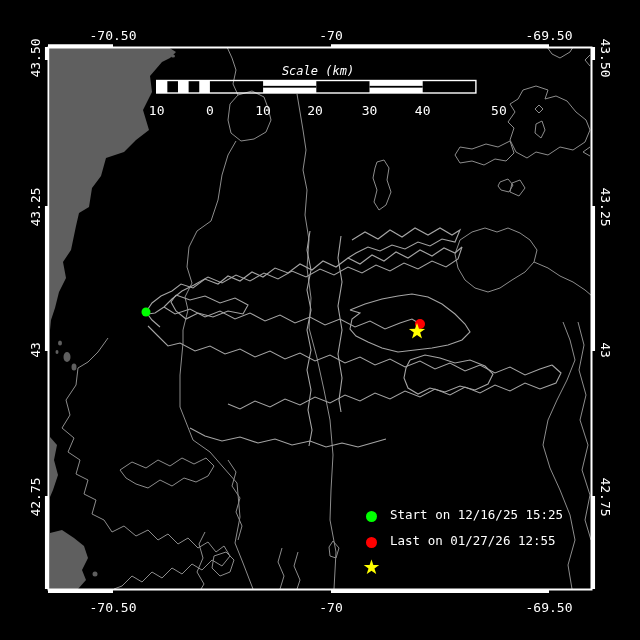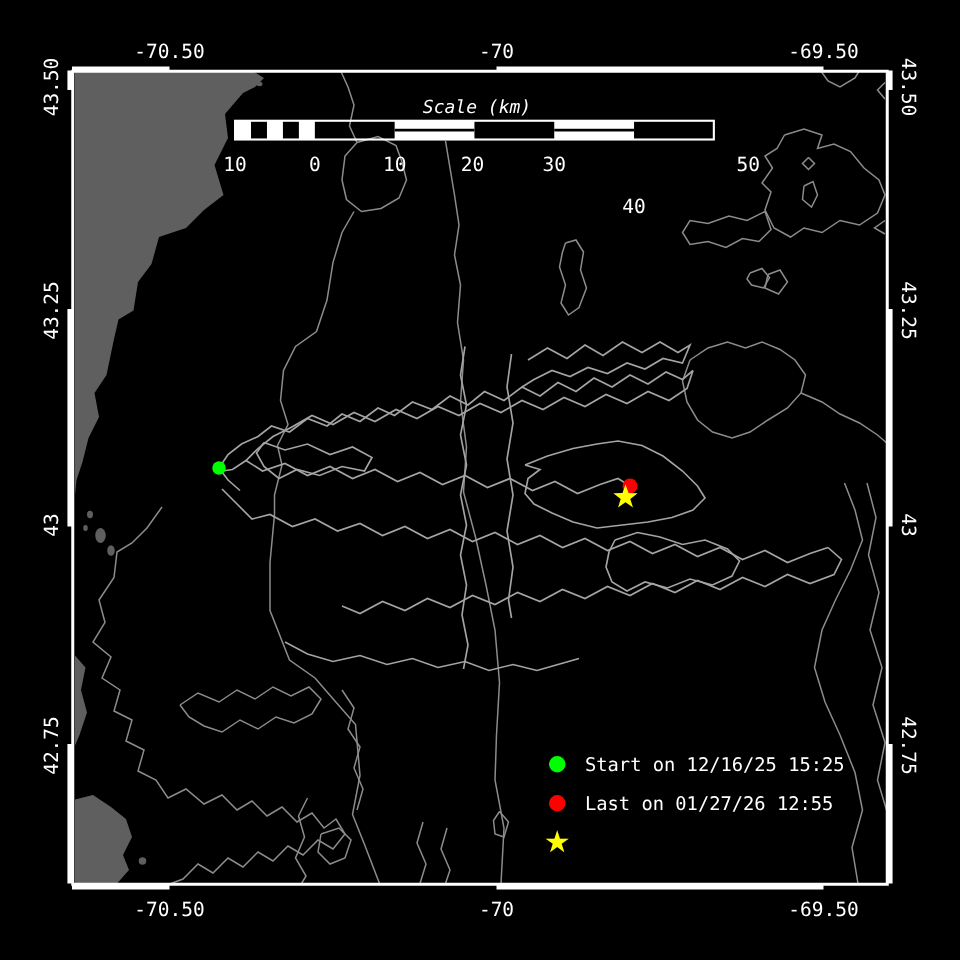--- a/index.html
+++ b/index.html
@@ -5,21 +5,21 @@
   html,body{margin:0;padding:0;background:#000;}
   .stage{position:relative;width:640px;height:640px;background:#000;overflow:hidden;
          font-family:"DejaVu Sans Mono","Liberation Mono",monospace;color:#fff;}
   .stage svg{position:absolute;left:0;top:0;}
   .axlab{position:absolute;font-size:13px;white-space:nowrap;transform:translate(-50%,-50%);}
   .axlab.rl{transform:translate(-50%,-50%) rotate(-90deg);}
   .axlab.rr{transform:translate(-50%,-50%) rotate(90deg);}
   .sctitle{position:absolute;font-size:12px;transform:translate(-50%,-50%);white-space:nowrap;}
   .sctick{position:absolute;font-size:13px;transform:translate(-50%,0);}
   .legend{position:absolute;left:362px;top:496px;}
-  .legrow{display:flex;align-items:center;height:26px;}
+  .legrow{display:flex;align-items:flex-end;height:26px;}
   .legmark{width:19px;display:flex;justify-content:center;align-items:center;margin-right:9px;}
   .dot{width:11px;height:11px;border-radius:50%;}
   .star-glyph{font-size:20px;line-height:14px;font-family:"DejaVu Sans",sans-serif;}
   .legtext{font-size:12.5px;white-space:nowrap;}
 </style>
 </head>
 <body>
 
 <div class="stage">
   <svg id="map-svg" width="640" height="640" viewBox="0 0 640 640">
@@ -112,21 +112,21 @@
       <div class="axlab rr" style="left: 605px; top: 350px;">43</div>
       <div class="axlab rl" style="left: 35px; top: 497px;">42.75</div>
       <div class="axlab rr" style="left: 605px; top: 497px;">42.75</div>
     </div>
   <div id="scale-ticks">
       <span class="sctick" style="left: 156.7px; top: 103px;">10</span>
       <span class="sctick" style="left: 209.9px; top: 103px;">0</span>
       <span class="sctick" style="left: 263.1px; top: 103px;">10</span>
       <span class="sctick" style="left: 315px; top: 103px;">20</span>
       <span class="sctick" style="left: 369.5px; top: 103px;">30</span>
-      <span class="sctick" style="left: 422.7px; top: 103px; margin-top: 28px;">40</span>
+      <span class="sctick" style="left: 422.7px; top: 103px;">40</span>
       <span class="sctick" style="left: 475.9px; top: 103px; margin-left: 23px;">50</span>
     </div>
 
   <div class="legend">
     <div class="legrow">
       <span class="legmark">
           <span class="dot" id="leg-dot-0" style="background: rgb(0, 255, 0);"></span>
         </span>
       <span class="legtext">Start on 12/16/25 15:25</span>
     </div>

